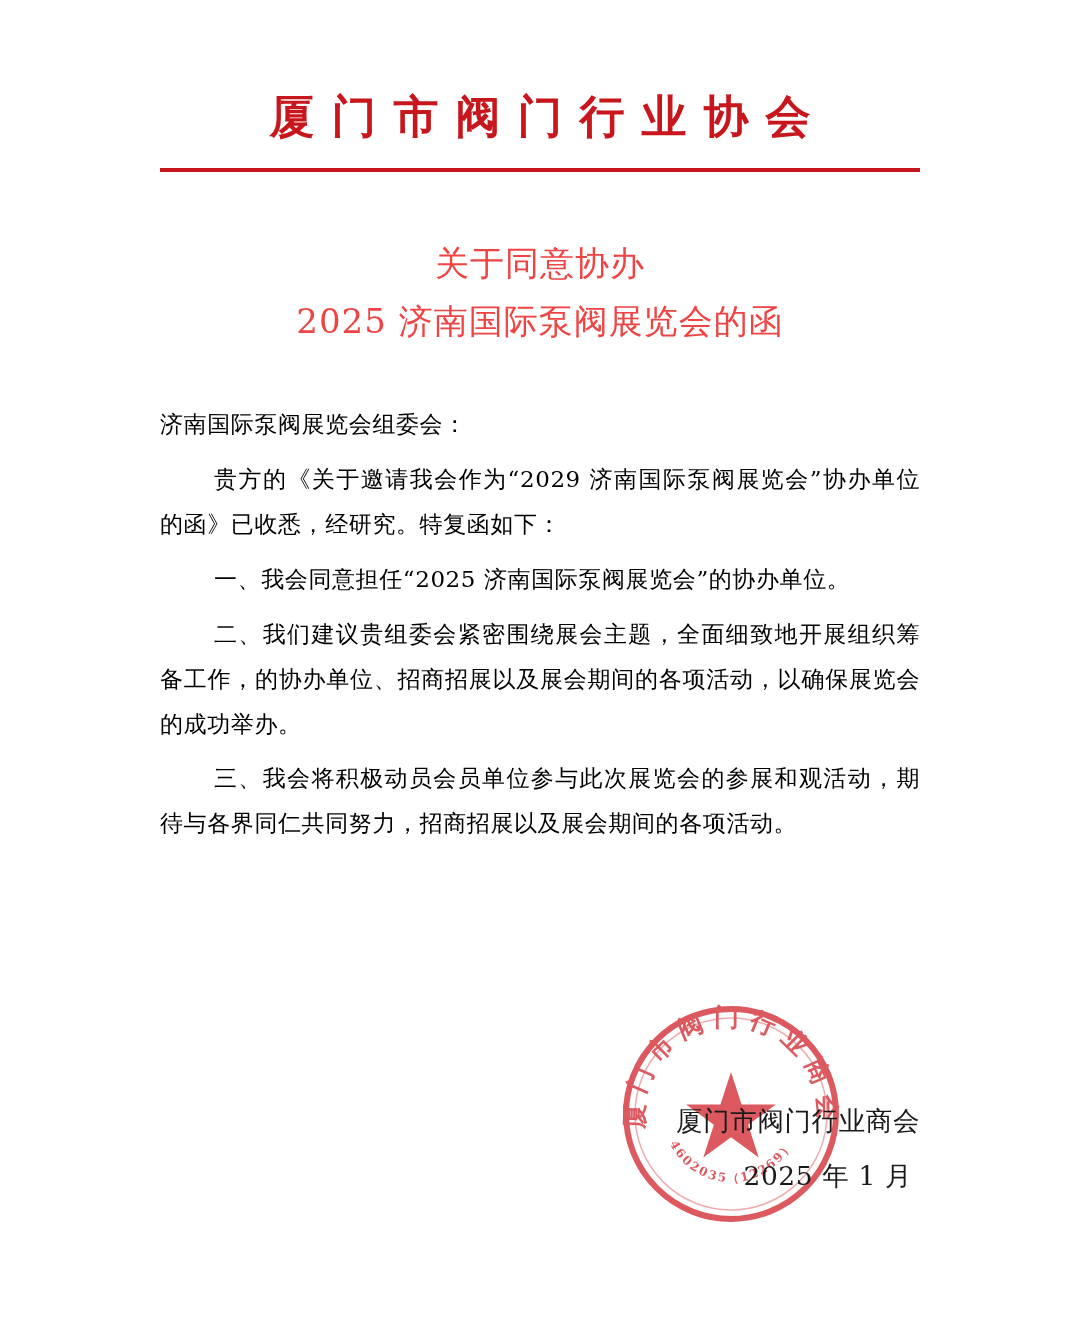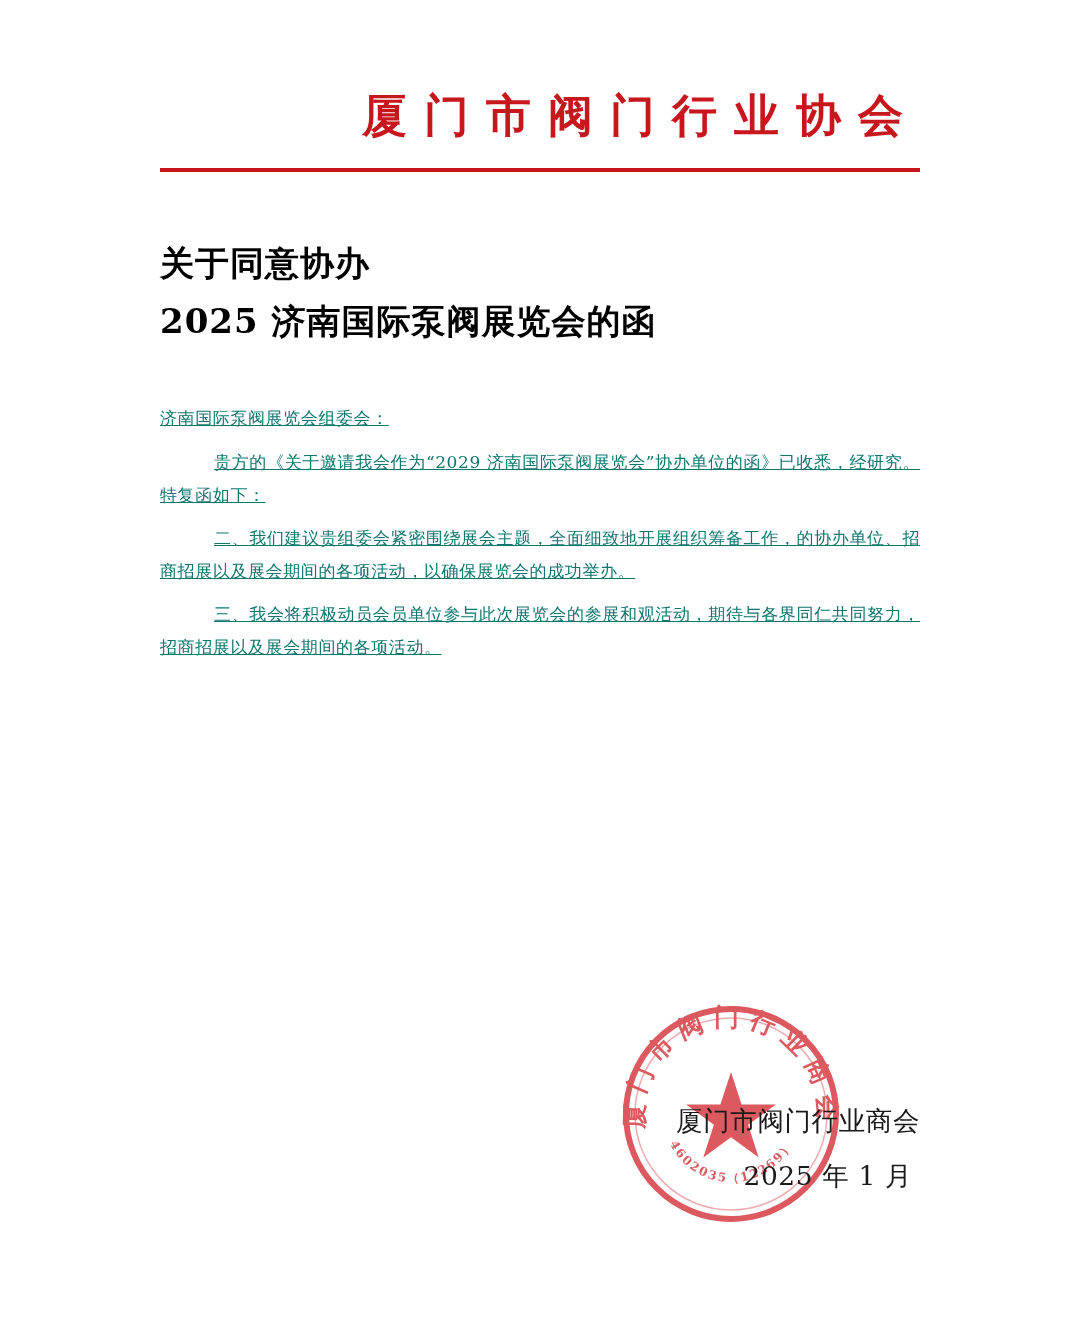--- a/index.html
+++ b/index.html
@@ -23,59 +23,57 @@
     padding: 0 160px;
   }
 
   
   .letterhead {
     padding-top: 92px;
     text-align: center;
   }
   .letterhead-title {
     color: #c8161d;
-    font-family: Liberation Serif, serif;
+    font-family: Liberation Sans, sans-serif;
     font-weight: bold;
     font-size: 45px;
     letter-spacing: 17px;
     line-height: 1.1;
     text-indent: 17px;
     white-space: nowrap;
-    text-align: right;
   }
   .letterhead-rule {
     margin-top: 26px;
     height: 4px;
     background: #c8161d;
     width: 100%;
   }
 
   
   .doc-title {
     margin-top: 62px;
-    text-align: left;
-    font-weight: bold;
+    text-align: center;
+    font-weight: normal;
     font-size: 34px;
     line-height: 1.72;
     letter-spacing: 1px;
-    color: #000000;
+    color: #ef4444;
   }
   .doc-title .line {
     display: block;
     white-space: nowrap;
   }
 
   
   .body-copy {
     margin-top: 52px;
-    font-size: 17px;
+    font-size: 23px;
     line-height: 1.95;
     letter-spacing: 0.6px;
-    color: #0f766e;
-    text-decoration: underline;
+    color: #000000;
   }
   .body-copy p {
     margin: 0 0 10px 0;
     text-align: justify;
     text-justify: inter-ideograph;
   }
   .body-copy p.indent {
     text-indent: 54px;
   }
 
@@ -124,20 +122,21 @@
   </div>
 
   <div class="doc-title">
     <span class="line">关于同意协办</span>
     <span class="line">2025 济南国际泵阀展览会的函</span>
   </div>
 
   <div class="body-copy">
     <p>济南国际泵阀展览会组委会：</p>
     <p class="indent">贵方的《关于邀请我会作为“2029 济南国际泵阀展览会”协办单位的函》已收悉，经研究。特复函如下：</p>
+    <p class="indent">一、我会同意担任“2025 济南国际泵阀展览会”的协办单位。</p>
     <p class="indent">二、我们建议贵组委会紧密围绕展会主题，全面细致地开展组织筹备工作，的协办单位、招商招展以及展会期间的各项活动，以确保展览会的成功举办。</p>
     <p class="indent">三、我会将积极动员会员单位参与此次展览会的参展和观活动，期待与各界同仁共同努力，招商招展以及展会期间的各项活动。</p>
   </div>
 
   <div class="seal">
     <svg width="228" height="228" viewBox="0 0 228 228" xmlns="http://www.w3.org/2000/svg">
       <defs>
         <path id="ringPath" d="M 114,114 m -88,0 a 88,88 0 1,1 176,0 a 88,88 0 1,1 -176,0"></path>
         <path id="ringPathBottom" d="M 114,114 m -68,0 a 68,68 0 1,0 136,0"></path>
       </defs>

